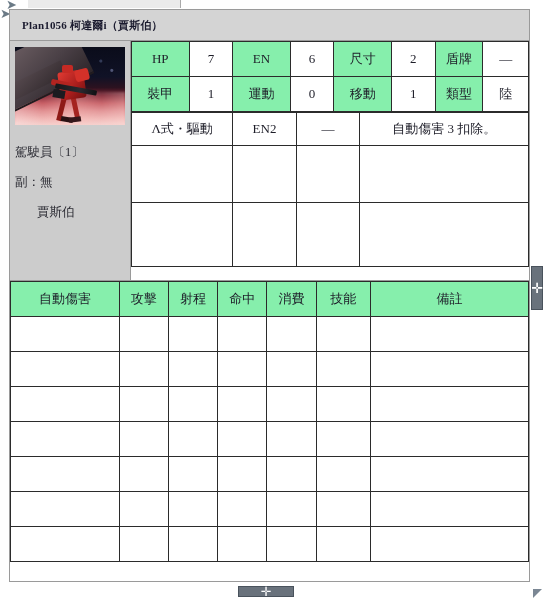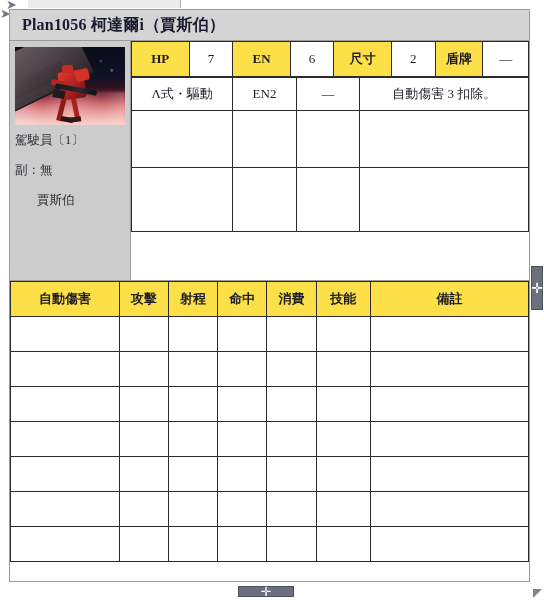--- a/index.html
+++ b/index.html
@@ -55,21 +55,21 @@
   .title-bar {
     height: 31px;
     background: #d4d4d4;
     border-bottom: 1px solid #9a9a9a;
     box-sizing: border-box;
     display: flex;
     align-items: center;
     padding-left: 12px;
   }
   .title-text {
-    font-size: 16px;
+    font-size: 11px;
     font-weight: bold;
     color: #1a1a2e;
     letter-spacing: 0.2px;
     white-space: nowrap;
   }
 
   
   .upper {
     display: flex;
     align-items: stretch;
@@ -198,21 +198,21 @@
   }
   .thumb .foot-r {
     position: absolute;
     left: 54px; top: 70px;
     width: 12px; height: 5px;
     background: #35161a;
     transform: rotate(-8deg);
   }
 
   .pilot-info {
-    margin-top: 0;
+    margin-top: 12px;
     font-size: 12.5px;
     color: #2b2b33;
     line-height: 30px;
   }
   .pilot-line { white-space: nowrap; }
   .pilot-line.indent { padding-left: 22px; }
 
   .upper-right {
     flex: 1 1 auto;
     display: flex;
@@ -228,21 +228,21 @@
   table.grid td {
     border: 1px solid #2b2b2b;
     font-size: 13px;
     color: #1d1d28;
     text-align: center;
     vertical-align: middle;
     padding: 0;
     overflow: hidden;
     white-space: nowrap;
   }
-  td.hdr { background: #fde047; font-weight: bold; }
+  td.hdr { background: #86efac; font-weight: normal; }
   td.val { background: #ffffff; }
 
   
   table.stats td { height: 34px; }
 
   
   table.ability td { height: 32px; }
   table.ability td.tall { height: 56px; }
   table.ability td.taller { height: 63px; }
 
@@ -356,20 +356,30 @@
           <tbody>
             <tr>
               <td class="hdr">HP</td>
               <td class="val">7</td>
               <td class="hdr">EN</td>
               <td class="val">6</td>
               <td class="hdr">尺寸</td>
               <td class="val">2</td>
               <td class="hdr">盾牌</td>
               <td class="val">—</td>
+            </tr>
+            <tr>
+              <td class="hdr">裝甲</td>
+              <td class="val">1</td>
+              <td class="hdr">運動</td>
+              <td class="val">0</td>
+              <td class="hdr">移動</td>
+              <td class="val">1</td>
+              <td class="hdr">類型</td>
+              <td class="val">陸</td>
             </tr>
           </tbody>
         </table>
 
         <table class="grid ability">
           <colgroup>
             <col style="width:25.5%">
               <col style="width:16%">
             <col style="width:16%">
               <col style="width:42.5%">

